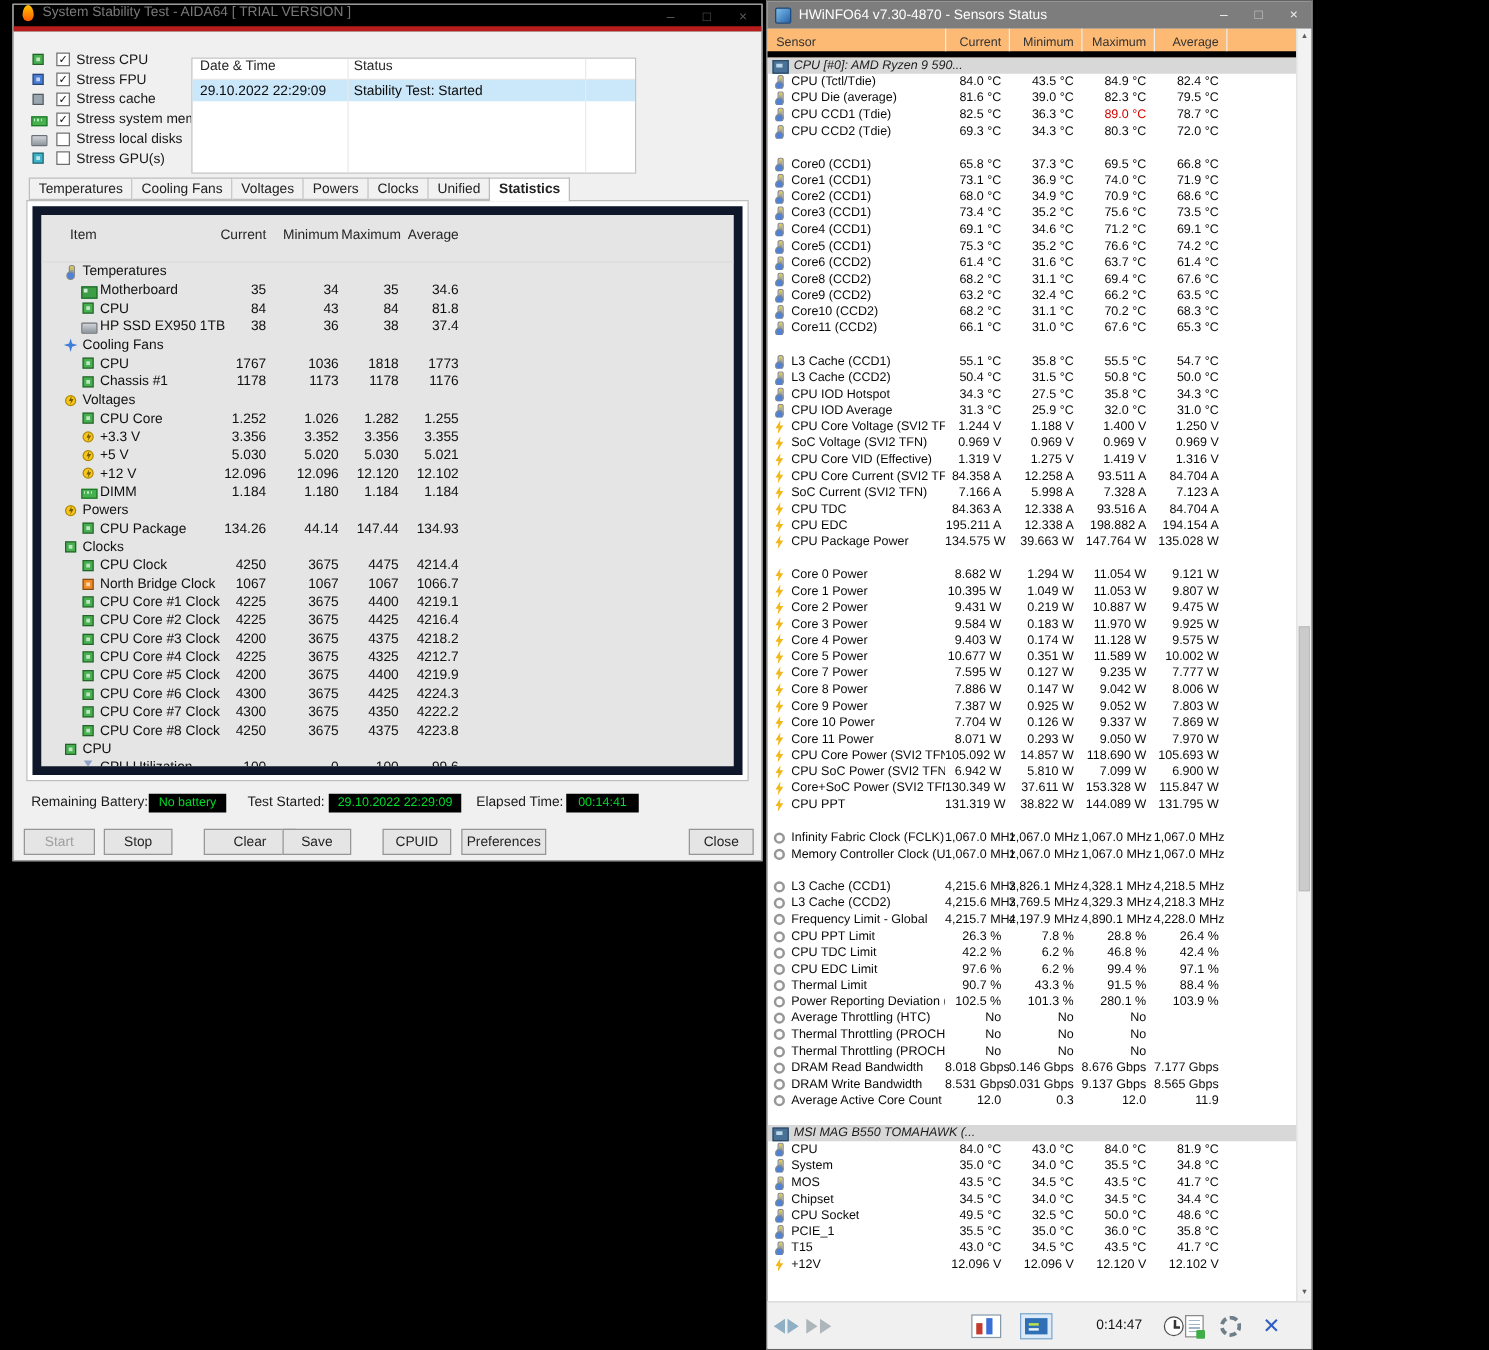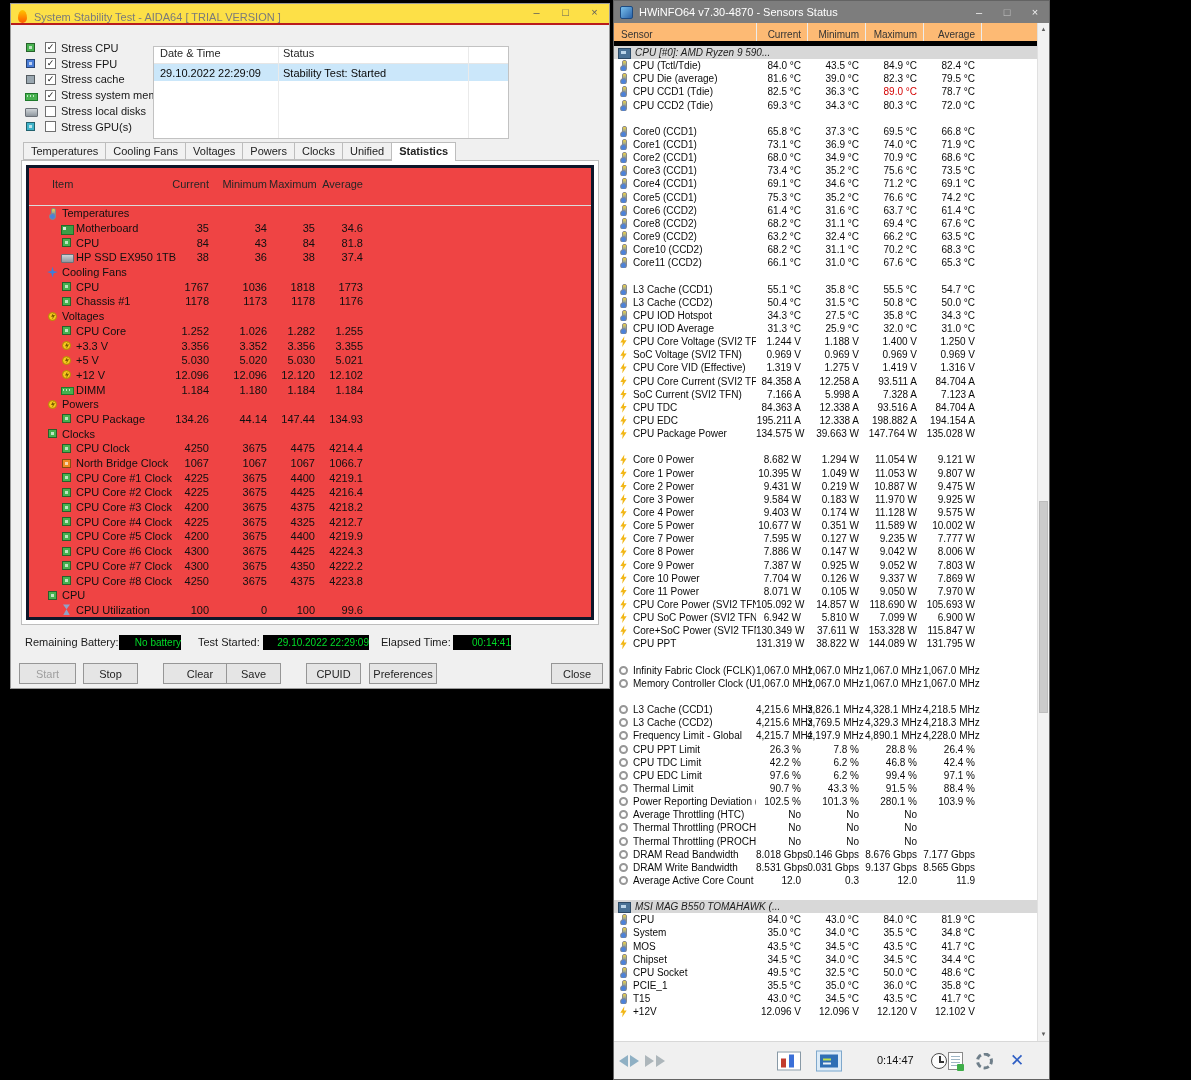--- a/index.html
+++ b/index.html
@@ -3,21 +3,21 @@
 <meta charset="utf-8">
 <style>
   *{box-sizing:border-box;margin:0;padding:0}
   html,body{width:1191px;height:1080px;background:#000;overflow:hidden;
     font-family:"Liberation Sans","DejaVu Sans",sans-serif}
   .screen{position:relative;width:1191px;height:1080px;background:#000}
   .win{position:absolute}
 
   
   #aida{left:10px;top:3px;width:600px;height:686px;background:#f0f0f0;border:1px solid #9a9a9a}
-  .atitle{height:21px;background:#fde047;border-bottom:2px solid #b91c1c;display:flex;align-items:flex-end;padding-left:7px;font-size:11px;color:#7a7a7a}
+  .atitle{height:21px;background:#000000;border-bottom:4px solid #b91c1c;display:flex;align-items:flex-start;padding-left:7px;font-size:11px;color:#7a7a7a}
   .flame{width:9px;height:13px;margin-right:7px;background:linear-gradient(#ffc400,#ff5a00);border-radius:50% 50% 50% 50%/62% 62% 38% 38%}
   .awc{margin-left:auto;display:flex}
   .awbtn{width:29px;text-align:center;line-height:21px;font-size:11px;color:#5c5c5c}
 
   #stress-list{position:absolute;left:14px;top:36px}
   .stress-row{height:15.8px;display:flex;align-items:center;gap:5px;font-size:11px;color:#161616;white-space:nowrap}
   .cb{width:11px;height:11px;background:#fff;border:1px solid #6f6f6f;font-size:9px;line-height:9px;text-align:center;color:#111;flex:0 0 11px}
 
   .logtbl{position:absolute;left:142px;top:42px;width:356px;height:93px;background:#fff;border:1px solid #c2c2c2;font-size:11px;color:#262626}
   .loghdr{height:17px;display:flex;align-items:flex-start;border-bottom:1px solid #e6e6e6}
@@ -27,36 +27,36 @@
   .lc2{flex:1;padding-left:5px}
   .lgrid{position:absolute;top:0;bottom:0;width:1px;background:#eaeaea}
   .lgrid.v1{left:124px}.lgrid.v2{left:314px}
 
   #aida-tabs{position:absolute;left:12px;top:138px;display:flex;font-size:11px;z-index:2}
   .tab{height:18px;line-height:17px;padding:0 7px;background:#f1f1f1;border:1px solid #bdbdbd;border-left:none;color:#222;white-space:nowrap}
   .tab:first-child{border-left:1px solid #bdbdbd}
   .tab.active{background:#fff;height:19px;border-bottom:none;font-weight:bold}
 
   .statspanel{position:absolute;left:10px;top:156px;width:578px;height:465px;background:#fff;border:1px solid #bdbdbd}
-  .statsbox{position:absolute;inset:4px;border:3px solid #0f172a;overflow:hidden;background:#ef4444}
+  .statsbox{position:absolute;inset:4px;border:7px solid #0f172a;overflow:hidden;background:#e5e5e5}
   .statshdr{height:38px;border-bottom:1px solid #dcdcdc;display:flex;padding-top:10px;font-size:11px;color:#262626}
   .shl{width:132px;padding-left:23px}
   .shv{text-align:right;padding-right:2px}
   .shv.v1{width:50px}.shv.v2{width:58px}.shv.v3{width:48px}.shv.v4{width:48px}
   .srow{height:14.7px;display:flex;align-items:center;font-size:11px;color:#101010}
   .srow .slbl{width:132px;display:flex;align-items:center;padding-left:18px;white-space:nowrap}
   .srow.item .slbl{padding-left:32px}
   .sval{text-align:right;padding-right:2px;white-space:nowrap}
   .sval:nth-child(2){width:50px}.sval:nth-child(3){width:58px}
   .sval:nth-child(4){width:48px}.sval:nth-child(5){width:48px}
 
   .afooter{position:absolute;left:0;top:630px;right:0;height:16px;font-size:11px;color:#1a1a1a}
   .flab{position:absolute;line-height:16px;white-space:nowrap}
   .l1{left:14px}.l2{left:187px}.l3{left:370px}
-  .fbadge{position:absolute;height:15px;line-height:15px;top:1px;text-align:right;background:#000;color:#00dc28;font-size:10px;white-space:nowrap}
+  .fbadge{position:absolute;height:15px;line-height:15px;top:1px;text-align:center;background:#000;color:#00dc28;font-size:10px;white-space:nowrap}
   .fb1{left:108px;width:62px}.fb2{left:252px;width:106px}.fb3{left:442px;width:58px}
 
   #aida-buttons{position:absolute;left:0;top:659px;right:0;height:21px}
   .abtn{position:absolute;top:0;height:21px;background:#e5e5e5;border:1px solid #969696;font-size:11px;color:#1f1f1f;font-family:inherit;padding:0}
   .abtn.disabled{color:#9f9f9f}
   .ab0{left:8px;width:57px}.ab1{left:72px;width:55px}.ab2{left:152px;width:74px}
   .ab3{left:215px;width:55px}.ab4{left:295px;width:55px}.ab5{left:358px;width:68px}
   .ab6{left:540px;width:52px}
 
   
@@ -920,21 +920,21 @@
           <span class="hval">0.126 W</span>
           <span class="hval">9.337 W</span>
           <span class="hval">7.869 W</span>
         </div>
         <div class="hrow">
           <span class="hname">
             <i class="ic bolt"></i>
             <span>Core 11 Power</span>
           </span>
           <span class="hval">8.071 W</span>
-          <span class="hval">0.105 W</span>
+          <span class="hval">0.293 W</span>
           <span class="hval">9.050 W</span>
           <span class="hval">7.970 W</span>
         </div>
         <div class="hrow">
           <span class="hname">
             <i class="ic bolt"></i>
             <span>CPU Core Power (SVI2 TFN)</span>
           </span>
           <span class="hval">105.092 W</span>
           <span class="hval">14.857 W</span>

